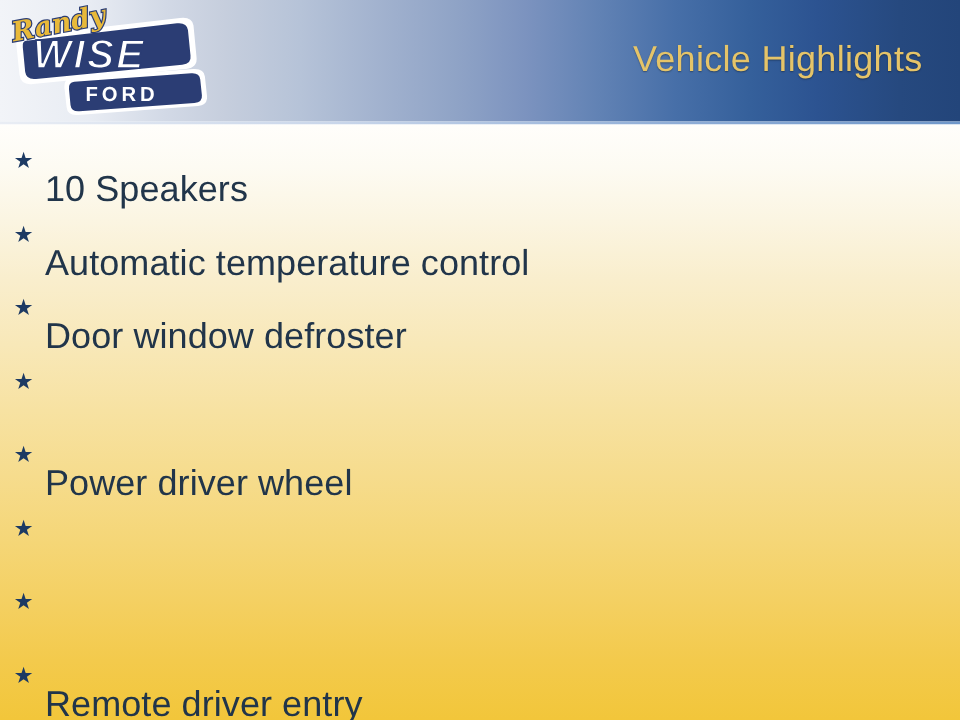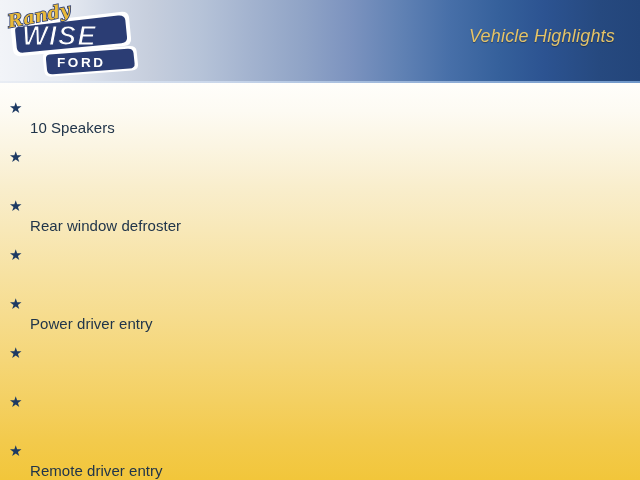--- a/index.html
+++ b/index.html
@@ -52,26 +52,25 @@
     top: 81px;
     width: 640px;
     height: 2px;
     background: linear-gradient(to right, #e9edf4 0%, #c9d6ea 35%, #8fadd6 70%, #6f97c9 100%);
   }
 
   #header-title {
     position: absolute;
     right: 25px;
     top: 26px;
-    font-size: 18px;
+    font-size: 24px;
     letter-spacing: 0.2px;
     color: #e5c469;
     text-shadow: 0 1px 1px rgba(0,0,0,0.35);
     white-space: nowrap;
-    font-style: italic;
   }
 
   
   #logo {
     position: absolute;
     left: 2px;
     top: 2px;
     width: 136px;
     height: 78px;
   }
@@ -117,21 +116,21 @@
   .hl-star {
     flex: 0 0 auto;
     width: 21px;
     font-size: 15px;
     line-height: 1;
     color: #1d3a63;
     text-align: left;
   }
   .hl-label {
     flex: 0 1 auto;
-    font-size: 15px;
+    font-size: 24px;
     color: #21354a;
     white-space: nowrap;
     letter-spacing: 0.05px;
     margin-top: 39px;
   }
 </style>
 </head>
 <body>
 
 <div id="slide">
@@ -169,34 +168,35 @@
   <div id="content">
     <ul id="highlights">
 
       <li class="hl-item">
         <span class="hl-star">★</span>
         <span class="hl-label">10 Speakers</span>
       </li>
 
       <li class="hl-item">
         <span class="hl-star">★</span>
-      </li>
-
-      <li class="hl-item">
-        <span class="hl-star">★</span>
-        <span class="hl-label">Rear window defroster</span>
-      </li>
-
-      <li class="hl-item">
-        <span class="hl-star">★</span>
-      </li>
-
-      <li class="hl-item">
-        <span class="hl-star">★</span>
-        <span class="hl-label">Power driver entry</span>
+        <span class="hl-label">Automatic temperature control</span>
+      </li>
+
+      <li class="hl-item">
+        <span class="hl-star">★</span>
+        <span class="hl-label">Door window defroster</span>
+      </li>
+
+      <li class="hl-item">
+        <span class="hl-star">★</span>
+      </li>
+
+      <li class="hl-item">
+        <span class="hl-star">★</span>
+        <span class="hl-label">Power driver wheel</span>
       </li>
 
       <li class="hl-item">
         <span class="hl-star">★</span>
       </li>
 
       <li class="hl-item">
         <span class="hl-star">★</span>
       </li>
 

